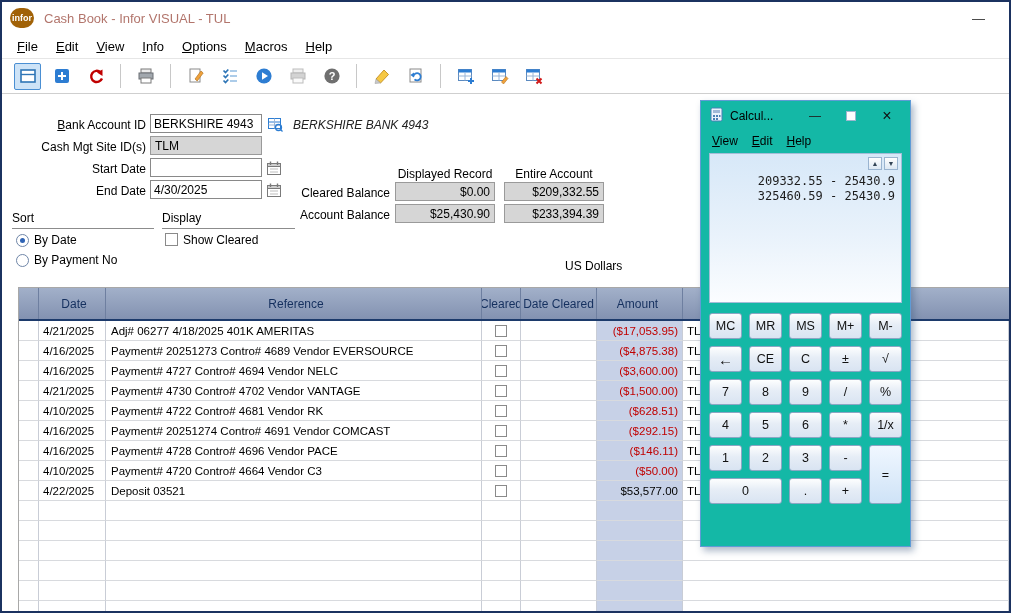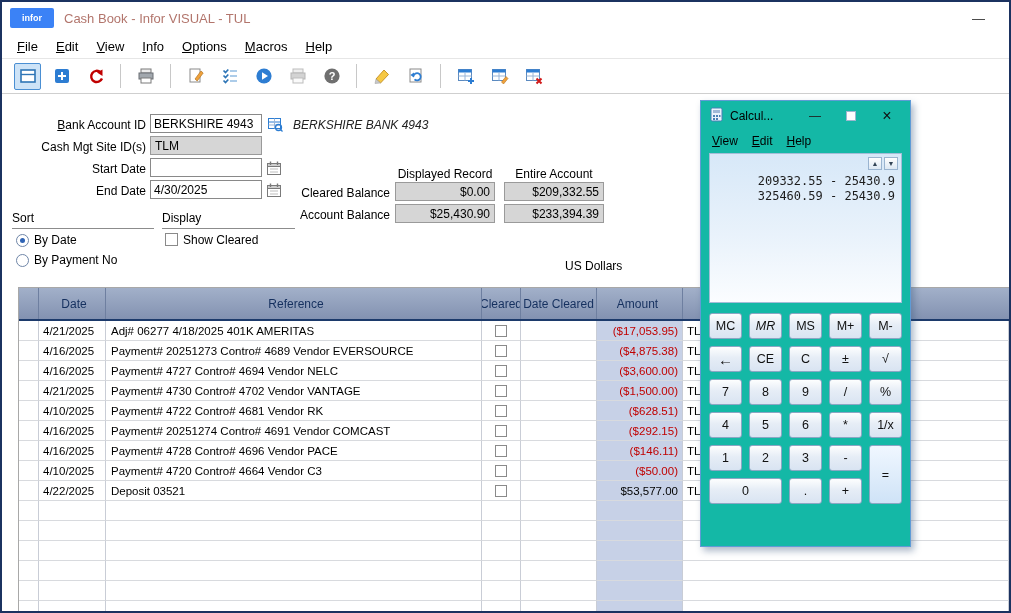--- a/index.html
+++ b/index.html
@@ -4,23 +4,23 @@
 <style>
   * { margin:0; padding:0; box-sizing:border-box; }
   html,body { background:#ffffff; }
   body { font-family:"Liberation Sans", sans-serif; }
 
   .app { position:relative; width:1011px; height:613px; background:#fff;
          border:2px solid #1b3260; overflow:hidden; }
 
   
   .titlebar { height:32px; display:flex; align-items:center; padding-left:8px; }
-  .logo { width:44px; height:20px; background:#3b82f6; color:#fff; font-size:9px;
+  .logo { width:24px; height:20px; background:#a16207; color:#fff; font-size:9px;
           font-weight:bold; display:flex; align-items:center; justify-content:center;
-          border-radius:2px; }
+          border-radius:10px; }
   .title { margin-left:10px; font-size:13px; color:#b2756c; }
   .win-min { margin-left:auto; margin-right:24px; font-size:13px; color:#333; cursor:default; }
 
   
   .menubar { display:flex; align-items:center; height:25px; padding-left:6px;
              border-bottom:1px solid #e6e6e6; }
   .menu-item { font-size:13px; padding:3px 9px; color:#000; cursor:default; }
 
   
   .toolbar { display:flex; align-items:center; height:35px; padding-left:12px;
@@ -495,21 +495,21 @@
         <span class="sa">▲</span>
         <span class="sa">▼</span>
       </div>
       <div class="hist">
           <div class="hline">209332.55 - 25430.9</div>
           <div class="hline">325460.59 - 25430.9</div>
         </div>
     </div>
     <div class="calc-keys">
         <div class="key" style="grid-area: 1 / 1;">MC</div>
-        <div class="key" style="grid-area: 1 / 2; font-style: italic;">MR</div>
+        <div class="key" style="grid-area: 1 / 2;">MR</div>
         <div class="key" style="grid-area: 1 / 3;">MS</div>
         <div class="key" style="grid-area: 1 / 4;">M+</div>
         <div class="key" style="grid-area: 1 / 5;">M-</div>
         <div class="key key-bs" style="grid-area: 2 / 1;">←</div>
         <div class="key" style="grid-area: 2 / 2;">CE</div>
         <div class="key" style="grid-area: 2 / 3;">C</div>
         <div class="key" style="grid-area: 2 / 4;">±</div>
         <div class="key" style="grid-area: 2 / 5;">√</div>
         <div class="key" style="grid-area: 3 / 1;">7</div>
         <div class="key" style="grid-area: 3 / 2;">8</div>

